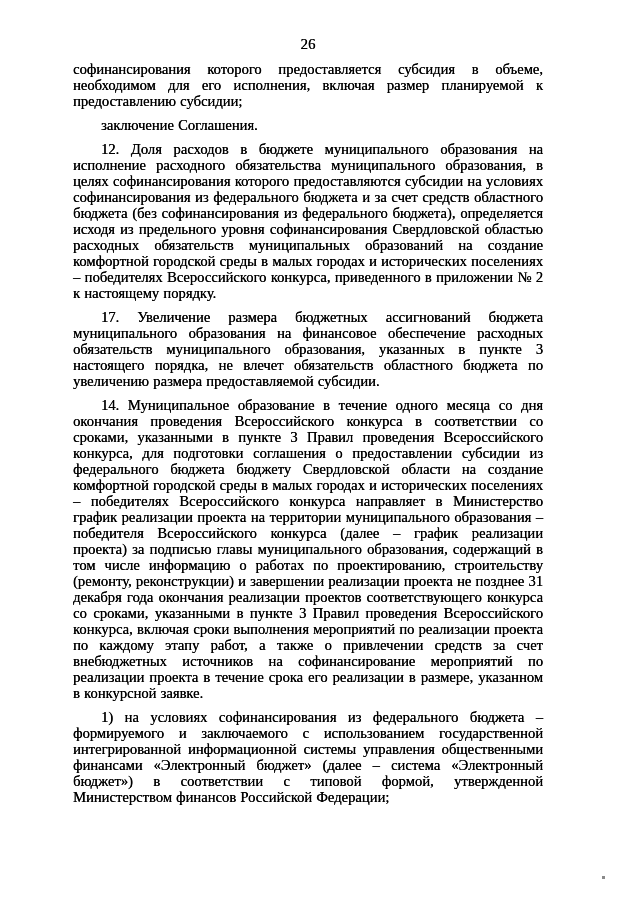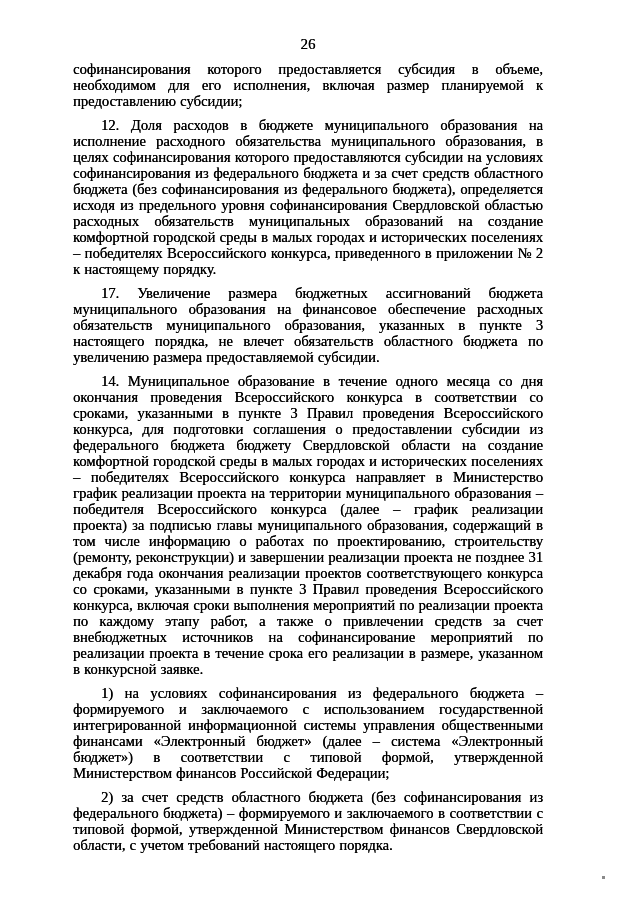--- a/index.html
+++ b/index.html
@@ -49,20 +49,20 @@
     background: #8a8a8a;
   }
 </style>
 </head>
 <body>
 
 <div class="page">
   <div class="page-number">26</div>
   <div class="doc-body">
       <p class="">софинансирования которого предоставляется субсидия в объеме, необходимом для его исполнения, включая размер планируемой к предоставлению субсидии;</p>
+      <p class="indent">заключение Соглашения.</p>
       <p class="indent">12. Доля расходов в бюджете муниципального образования на исполнение расходного обязательства муниципального образования, в целях софинансирования которого предоставляются субсидии на условиях софинансирования из федерального бюджета и за счет средств областного бюджета (без софинансирования из федерального бюджета), определяется исходя из предельного уровня софинансирования Свердловской областью расходных обязательств муниципальных образований на создание комфортной городской среды в малых городах и исторических поселениях – победителях Всероссийского конкурса, приведенного в приложении № 2 к настоящему порядку.</p>
       <p class="indent">17. Увеличение размера бюджетных ассигнований бюджета муниципального образования на финансовое обеспечение расходных обязательств муниципального образования, указанных в пункте 3 настоящего порядка, не влечет обязательств областного бюджета по увеличению размера предоставляемой субсидии.</p>
       <p class="indent">14. Муниципальное образование в течение одного месяца со дня окончания проведения Всероссийского конкурса в соответствии со сроками, указанными в пункте 3 Правил проведения Всероссийского конкурса, для подготовки соглашения о предоставлении субсидии из федерального бюджета бюджету Свердловской области на создание комфортной городской среды в малых городах и исторических поселениях – победителях Всероссийского конкурса направляет в Министерство график реализации проекта на территории муниципального образования – победителя Всероссийского конкурса (далее – график реализации проекта) за подписью главы муниципального образования, содержащий в том числе информацию о работах по проектированию, строительству (ремонту, реконструкции) и завершении реализации проекта не позднее 31 декабря года окончания реализации проектов соответствующего конкурса со сроками, указанными в пункте 3 Правил проведения Всероссийского конкурса, включая сроки выполнения мероприятий по реализации проекта по каждому этапу работ, а также о привлечении средств за счет внебюджетных источников на софинансирование мероприятий по реализации проекта в течение срока его реализации в размере, указанном в конкурсной заявке.</p>
       <p class="indent">1) на условиях софинансирования из федерального бюджета – формируемого и заключаемого с использованием государственной интегрированной информационной системы управления общественными финансами «Электронный бюджет» (далее – система «Электронный бюджет») в соответствии с типовой формой, утвержденной Министерством финансов Российской Федерации;</p>
-      <p class="indent">2) за счет средств областного бюджета (без софинансирования из федерального бюджета) – формируемого и заключаемого в соответствии с типовой формой, утвержденной Министерством финансов Свердловской области, с учетом требований настоящего порядка.</p>
     </div>
   <div class="speck"></div>
 </div>
 
 </body></html>

